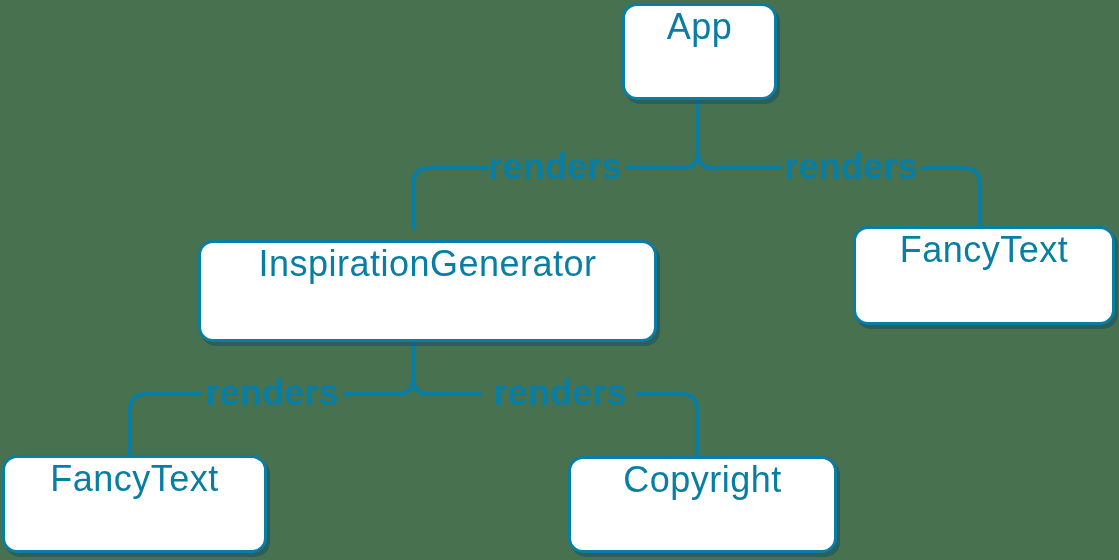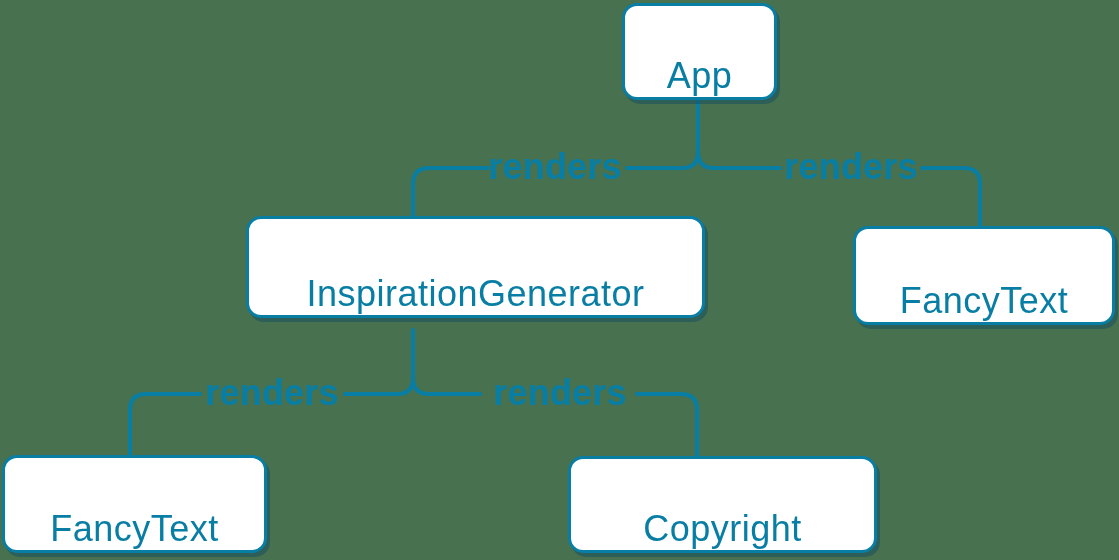--- a/index.html
+++ b/index.html
@@ -28,35 +28,35 @@
     stroke-linecap: round;
   }
   .node {
     position: absolute;
     box-sizing: border-box;
     background: var(--node-fill, #ffffff);
     border: 3px solid var(--accent, #087ea4);
     border-radius: 15px;
     box-shadow: 3px 4px 0 rgba(13, 72, 100, 0.45);
     display: flex;
-    align-items: flex-end;
+    align-items: flex-start;
     justify-content: center;
   }
   .node .label {
     color: var(--accent, #087ea4);
     font-size: 36px;
     font-weight: 500;
     letter-spacing: 0.5px;
     white-space: nowrap;
   }
   .node-app                  { left: 622px; top: 3px;   width: 155px; height: 97px;  }
-  .node-inspiration-generator{ left: 198px; top: 216px; width: 459px; height: 102px; margin-left: 48px; }
+  .node-inspiration-generator{ left: 198px; top: 240px; width: 459px; height: 102px; }
   .node-fancy-text-right     { left: 853px; top: 226px; width: 262px; height: 99px;  }
   .node-fancy-text-left      { left: 2px;   top: 455px; width: 265px; height: 98px;  }
-  .node-copyright            { left: 568px; top: 456px; width: 309px; height: 97px;  }
+  .node-copyright            { left: 568px; top: 456px; width: 269px; height: 97px;  }
   .edge-label {
     position: absolute;
     transform: translate(-50%, -50%);
     color: var(--accent, #087ea4);
     font-size: 36px;
     font-weight: 700;
     letter-spacing: 0.2px;
     white-space: nowrap;
   }
   .edge-label-1 { left: 555px; top: 167px; }

